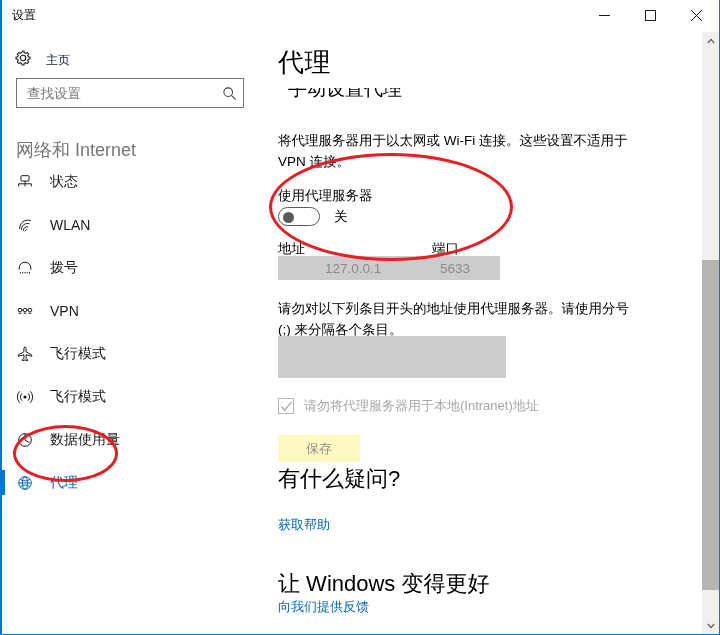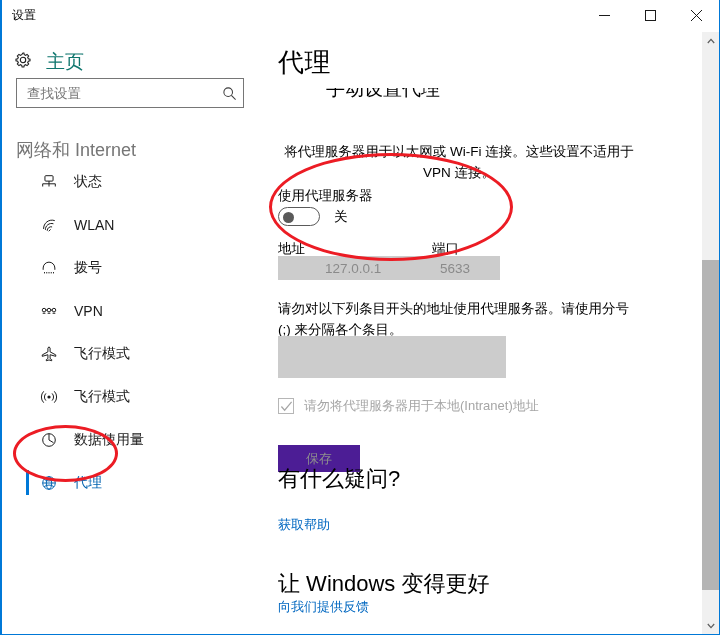--- a/index.html
+++ b/index.html
@@ -38,21 +38,21 @@
 
   
   #sidebar {
     position: absolute; left: 0; top: 32px; width: 258px; bottom: 0;
     background: #ffffff;
   }
   .home-row {
     position: absolute; left: 12px; top: 17px;
     display: flex; align-items: center; gap: 14px;
   }
-  .home-row .label { font-size: 19px; color: #0f766e; }
+  .home-row .label { font-size: 12px; color: #0f172a; }
   .search-wrap {
     position: absolute; left: 14px; top: 46px;
     width: 228px; height: 30px;
     border: 1px solid #767676; background: #ffffff;
     display: flex; align-items: center;
   }
   .search-wrap input {
     flex: 1; border: 0; outline: none; height: 100%;
     padding: 0 6px 0 10px; font-size: 13.5px; color: #8b5cf6;
     font-family: "Liberation Sans", "DejaVu Sans", sans-serif;
@@ -60,21 +60,21 @@
   }
   .search-wrap input::placeholder { color: #767676; }
   .search-btn {
     width: 28px; height: 100%;
     display: flex; align-items: center; justify-content: center;
   }
   .group-header {
     position: absolute; left: 14px; top: 106px;
     font-size: 18px; color: #767676;
   }
-  #navlist { position: absolute; left: 0; top: 128px; right: 16px; margin-left: 24px; }
+  #navlist { position: absolute; left: 0; top: 128px; right: 16px; }
   .nav-item {
     position: relative; height: 43px;
     display: flex; align-items: center; padding-left: 12px; gap: 14px;
   }
   .nav-item .ico {
     width: 22px; height: 22px;
     display: flex; align-items: center; justify-content: center;
     color: #1b1b1b;
   }
   .nav-item .label { font-size: 14px; color: #1b1b1b; }
@@ -89,32 +89,32 @@
   #content {
     position: absolute; left: 258px; top: 32px; right: 0; bottom: 0;
     background: #ffffff; overflow: hidden;
   }
   .page-title {
     position: absolute; left: 18px; top: 13px;
     font-size: 26px; font-weight: 400; color: #000; letter-spacing: 0.5px;
   }
   
   .clipped-heading {
-    position: absolute; left: 18px; top: 56px;
-    width: 210px; height: 15px; overflow: hidden; text-align: center;
+    position: absolute; left: 28px; top: 56px;
+    width: 210px; height: 15px; overflow: hidden;
   }
   .clipped-heading span {
     display: block; font-size: 19px; color: #000;
     margin-top: -12px; line-height: 26px;
   }
   .body-text {
     position: absolute; left: 18px; width: 362px;
     font-size: 13.5px; color: #000; line-height: 21px;
   }
-  #desc { top: 109px; text-align: center; }
+  #desc { top: 98px; }
   #bypass-desc { top: 266px; }
   .field-label {
     position: absolute; font-size: 13.5px; color: #000;
   }
   #use-proxy-label { left: 18px; top: 155px; }
   #addr-label { left: 18px; top: 208px; }
   #port-label { left: 172px; top: 208px; }
 
   .toggle-row {
     position: absolute; left: 18px; top: 175px;
@@ -152,24 +152,23 @@
     display: flex; align-items: center; gap: 10px;
   }
   .checkbox {
     width: 16px; height: 16px; border: 1px solid #b6b6b6;
     background: #ffffff; position: relative;
   }
   .checkbox svg { position: absolute; left: 1px; top: 1px; }
   .check-label { font-size: 13px; color: #a6a6a6; }
   #save-btn {
     position: absolute; left: 18px; top: 403px;
-    width: 82px; height: 27px; background: #4c1d95;
+    width: 82px; height: 27px; background: #fef9c3;
     border: 0; font-size: 13px; color: #8e8e8e;
     font-family: Liberation Serif, serif;
-    margin-top: 10px;
   }
   .section-title {
     position: absolute; left: 18px; font-size: 22px; color: #000;
   }
   .section-link {
     position: absolute; left: 18px; font-size: 13px; color: #0067c0;
     text-decoration: none;
   }
   #help-title { top: 432px; }
   #help-link  { top: 484px; }

